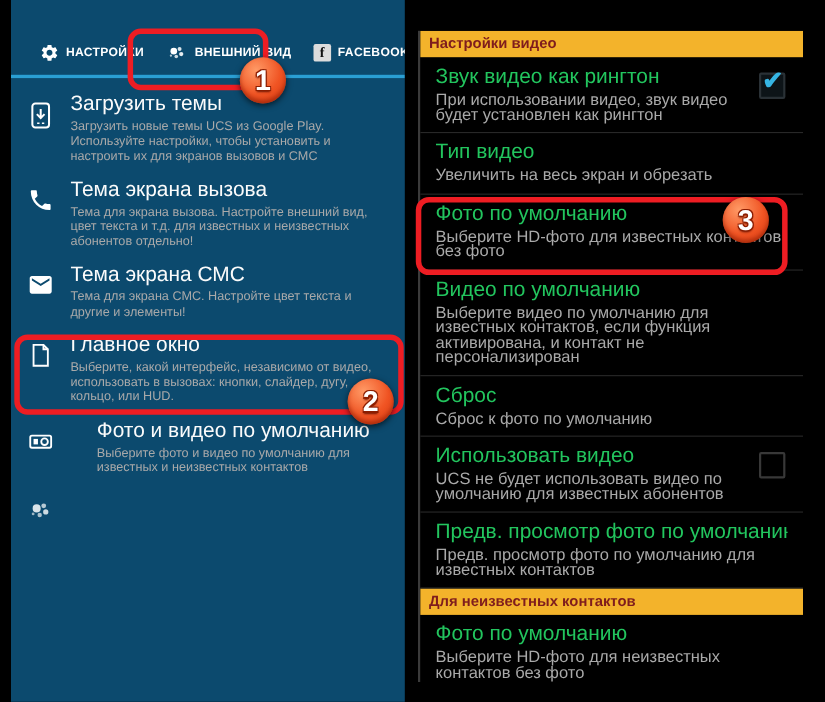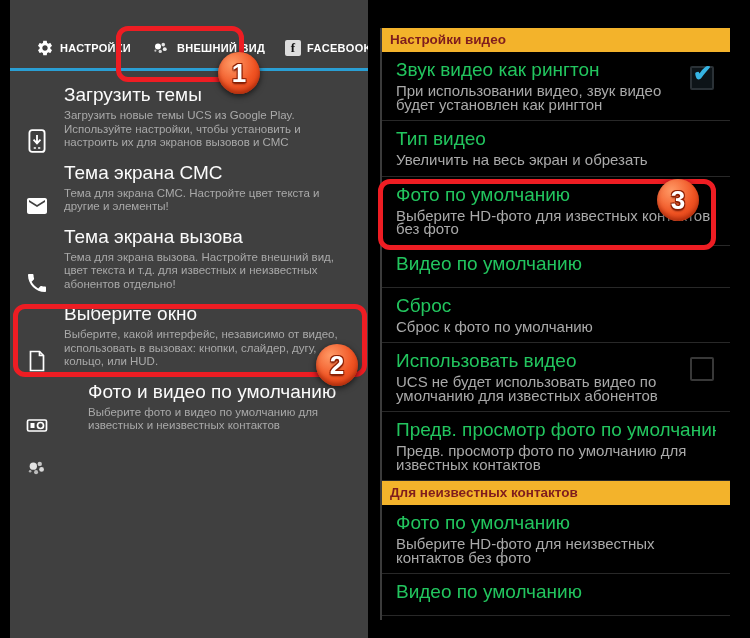--- a/index.html
+++ b/index.html
@@ -2,29 +2,29 @@
 <html><head>
 <meta charset="utf-8">
 <style>
   html,body{margin:0;padding:0;}
   body{
     width:750px;height:638px;position:relative;overflow:hidden;
     background:#000;font-family:"Liberation Sans",sans-serif;
     -webkit-font-smoothing:antialiased;
   }
   
-  .left-panel{position:absolute;left:10px;top:0;width:358px;height:638px;background:#404040;overflow:hidden;}
+  .left-panel{position:absolute;left:10px;top:0;width:358px;height:638px;background:#0c4a6e;overflow:hidden;}
   .tabbar{position:absolute;left:0;top:28px;width:358px;height:40px;display:flex;align-items:center;overflow:hidden;}
   .tab{display:flex;align-items:center;gap:6px;color:#fff;font-size:11px;font-weight:bold;letter-spacing:.3px;height:40px;padding:0 10px;white-space:nowrap;flex:0 0 auto;cursor:pointer;}
   .tab:first-child{margin-left:16px;}
   .tab .ticon{display:flex;align-items:center;}
   .tab-underline{position:absolute;left:0;top:68px;width:358px;height:3px;background:#2a9fd4;}
   .fb-box{width:16px;height:16px;background:#dcdcdc;color:#111;border-radius:2px;display:flex;align-items:center;justify-content:center;font-size:13px;font-weight:bold;font-family:"Liberation Serif",serif;}
   .left-list{position:absolute;left:0;top:76px;width:358px;}
-  .l-row{display:flex;cursor:pointer;align-items:flex-end;}
+  .l-row{display:flex;cursor:pointer;}
   .l-icon{width:54px;flex:0 0 54px;display:flex;justify-content:center;align-items:flex-start;padding-top:16px;}
   .l-text{flex:1;padding:6px 10px 4px 0;}
   .l-title{font-size:19px;color:#fbfbfb;margin:2px 0 3px;}
   .l-sub{font-size:11.5px;color:#a9a9a9;line-height:13.5px;}
   
   .l-row:nth-child(1){min-height:66px;}
   .l-row:nth-child(2){min-height:62px;}
   .l-row:nth-child(3){min-height:49px;}
   .l-row:nth-child(4){min-height:58px;}
   .l-row:nth-child(5){min-height:62px;gap:24px;}
@@ -103,50 +103,50 @@
       </div>
       <div class="l-text">
         <div class="l-title">Загрузить темы</div>
         <div class="l-sub">Загрузить новые темы UCS из Google Play. Используйте настройки, чтобы установить и настроить их для экранов вызовов и СМС</div>
       </div>
     </div>
 
     <div class="l-row">
       <div class="l-icon">
         <svg width="24" height="24" viewBox="0 0 24 24" fill="#fff">
+            <path d="M6.62 10.79c1.44 2.83 3.76 5.14 6.59 6.59l2.2-2.2c.27-.27.67-.36 1.02-.24 1.12.37 2.33.57 3.57.57.55 0 1 .45 1 1V20c0 .55-.45 1-1 1-9.39 0-17-7.61-17-17 0-.55.45-1 1-1h3.5c.55 0 1 .45 1 1 0 1.25.2 2.45.57 3.57.11.35.03.74-.25 1.02l-2.2 2.2z"></path>
+          </svg>
+      </div>
+      <div class="l-text">
+        <div class="l-title">Тема экрана вызова</div>
+        <div class="l-sub">Тема для экрана вызова. Настройте внешний вид, цвет текста и т.д. для известных и неизвестных абонентов отдельно!</div>
+      </div>
+    </div>
+
+    <div class="l-row">
+      <div class="l-icon">
+        <svg width="24" height="24" viewBox="0 0 24 24" fill="#fff">
             <path d="M20 4H4c-1.1 0-1.99.9-1.99 2L2 18c0 1.1.9 2 2 2h16c1.1 0 2-.9 2-2V6c0-1.1-.9-2-2-2zm0 4l-8 5-8-5V6l8 5 8-5v2z"></path>
           </svg>
       </div>
       <div class="l-text">
         <div class="l-title">Тема экрана СМС</div>
         <div class="l-sub">Тема для экрана СМС. Настройте цвет текста и другие и элементы!</div>
-      </div>
-    </div>
-
-    <div class="l-row">
-      <div class="l-icon">
-        <svg width="24" height="24" viewBox="0 0 24 24" fill="#fff">
-            <path d="M6.62 10.79c1.44 2.83 3.76 5.14 6.59 6.59l2.2-2.2c.27-.27.67-.36 1.02-.24 1.12.37 2.33.57 3.57.57.55 0 1 .45 1 1V20c0 .55-.45 1-1 1-9.39 0-17-7.61-17-17 0-.55.45-1 1-1h3.5c.55 0 1 .45 1 1 0 1.25.2 2.45.57 3.57.11.35.03.74-.25 1.02l-2.2 2.2z"></path>
-          </svg>
-      </div>
-      <div class="l-text">
-        <div class="l-title">Тема экрана вызова</div>
-        <div class="l-sub">Тема для экрана вызова. Настройте внешний вид, цвет текста и т.д. для известных и неизвестных абонентов отдельно!</div>
       </div>
     </div>
 
     <div class="l-row">
       <div class="l-icon">
         <svg width="24" height="24" viewBox="0 0 24 24">
             <path d="M5.5 2.5h9l4 4v15h-13z" fill="none" stroke="#fff" stroke-width="1.7"></path>
             <path d="M14.5 2.5v4h4" fill="none" stroke="#fff" stroke-width="1.7"></path>
           </svg>
       </div>
       <div class="l-text">
-        <div class="l-title">Выберите окно</div>
+        <div class="l-title">Главное окно</div>
         <div class="l-sub">Выберите, какой интерфейс, независимо от видео, использовать в вызовах: кнопки, слайдер, дугу, кольцо, или HUD.</div>
       </div>
     </div>
 
     <div class="l-row">
       <div class="l-icon">
         <svg width="26" height="24" viewBox="0 0 24 24">
             <rect x="2.5" y="7" width="19" height="11" rx="1.5" fill="none" stroke="#fff" stroke-width="1.7"></rect>
             <rect x="5.5" y="10" width="4" height="5" fill="#fff"></rect>
             <circle cx="15.5" cy="12.5" r="3" fill="none" stroke="#fff" stroke-width="1.7"></circle>
@@ -189,20 +189,21 @@
   </div>
 
 
   <div class="r-row">
     <div class="r-title">Фото по умолчанию</div>
     <div class="r-sub">Выберите HD-фото для известных контактов без фото</div>
   </div>
 
   <div class="r-row">
     <div class="r-title">Видео по умолчанию</div>
+    <div class="r-sub">Выберите видео по умолчанию для известных контактов, если функция активирована, и контакт не персонализирован</div>
   </div>
 
   <div class="r-row">
     <div class="r-title">Сброс</div>
     <div class="r-sub">Сброс к фото по умолчанию</div>
   </div>
 
   <div class="r-row has-check">
     <div class="r-title">Использовать видео</div>
     <div class="r-sub">UCS не будет использовать видео по умолчанию для известных абонентов</div>

